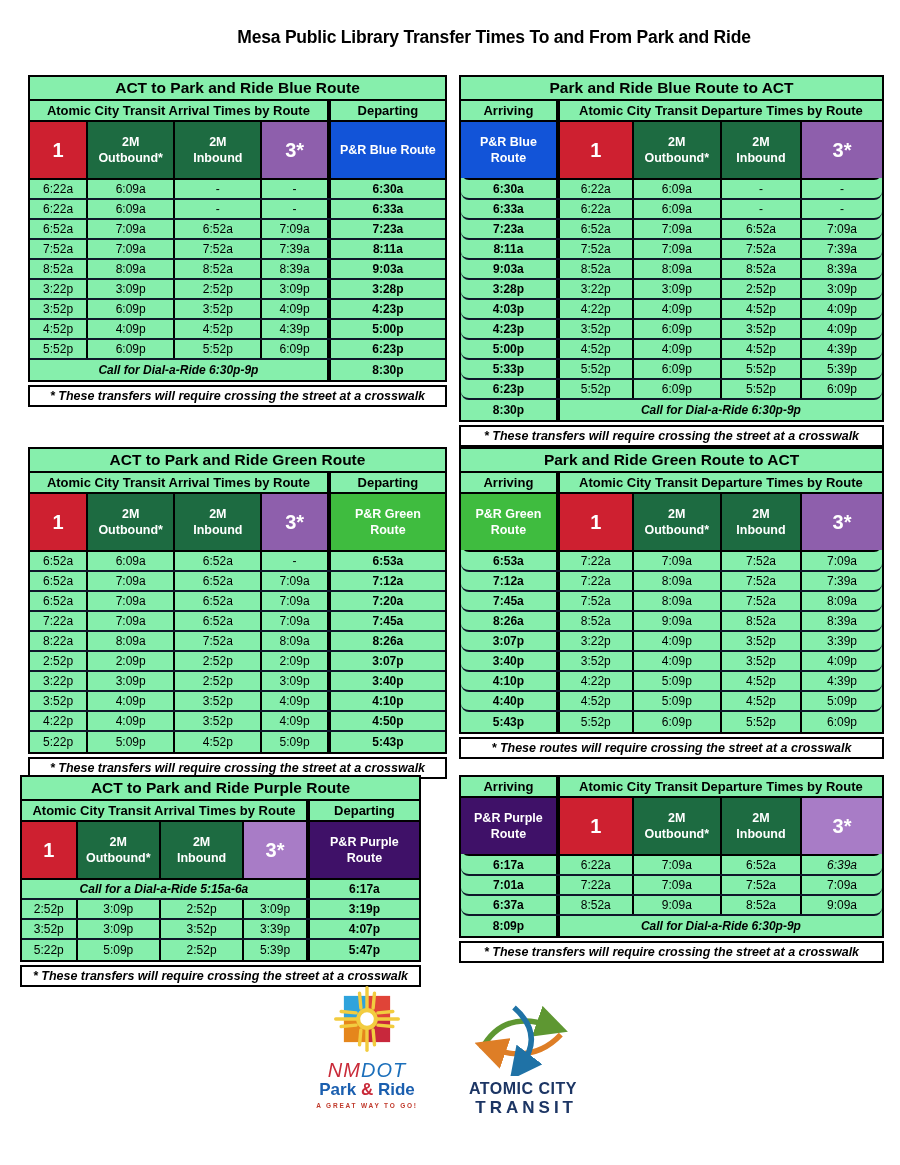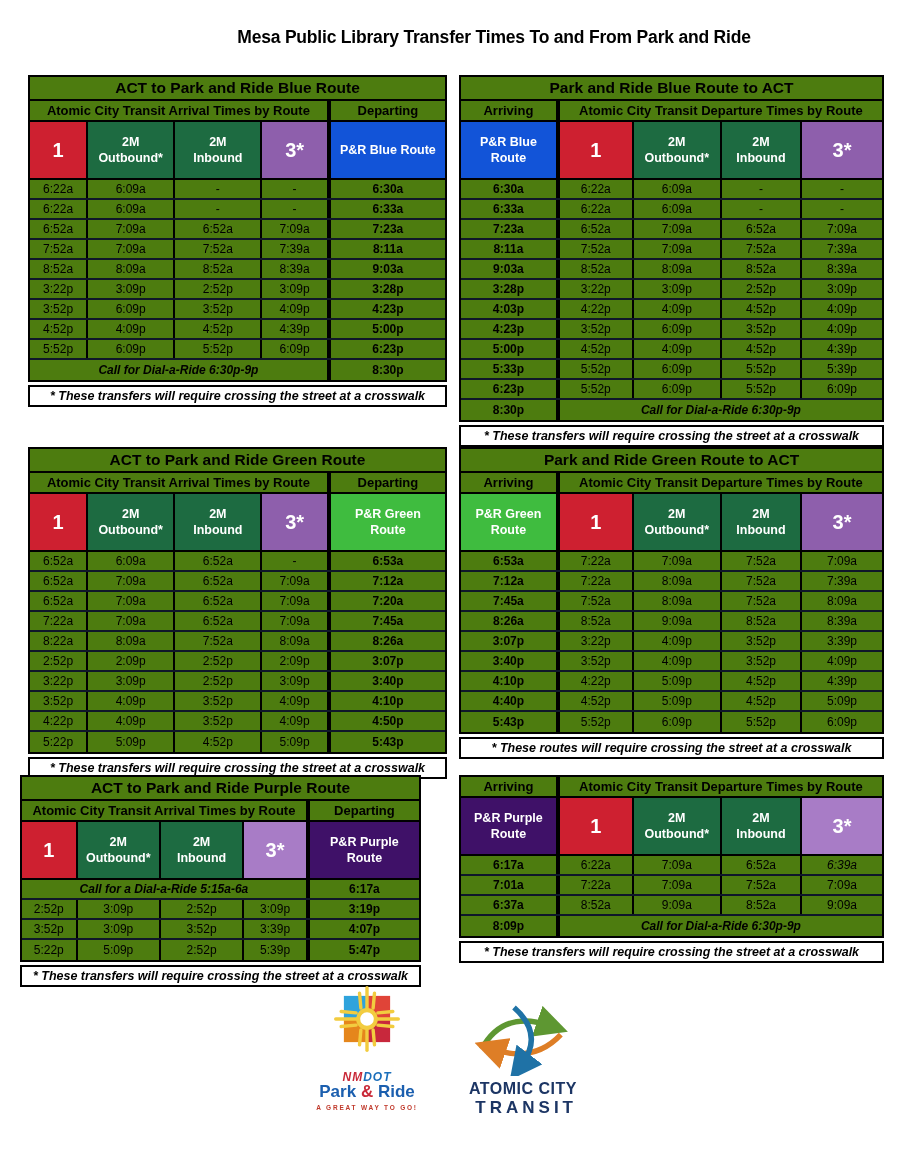--- a/index.html
+++ b/index.html
@@ -3,49 +3,49 @@
 <meta charset="utf-8">
 <style>
   html,body{margin:0;padding:0;background:#fff;}
   *{box-sizing:border-box;}
   body{font-family:"Liberation Sans",sans-serif;color:#000;}
   #page{position:relative;width:900px;height:1165px;background:#fff;overflow:hidden;}
   #page-title{position:absolute;top:27px;left:0;width:100%;text-align:center;
     font-size:17.5px;font-weight:bold;letter-spacing:-0.2px;margin-left:44px;}
 
   .tbl{position:absolute;}
-  .tbl-main{border:2.5px solid #000;background:#4d7c0f;}
+  .tbl-main{border:2.5px solid #000;background:#86efac;}
   .t-title{height:24px;line-height:21px;text-align:center;font-weight:bold;font-size:15.5px;
     border-bottom:2.5px solid #000;}
   .row{display:grid;}
   .t-sub{height:21px;border-bottom:2px solid #000;}
   .t-sub .cell{font-weight:bold;font-size:13px;}
   .cols-a .grid5{grid-template-columns:14fr 21fr 21fr 16fr 28fr;}
-  .cols-b .grid5{grid-template-columns:23fr 18fr 21fr 19fr 19fr;}
+  .cols-b .grid5{grid-template-columns:23fr 18fr 21fr 19fr 19fr;border-radius:8px;}
   .cols-a .gridsplit{grid-template-columns:72fr 28fr;}
   .cols-b .gridsplit{grid-template-columns:23fr 77fr;}
   .cell{border-right:2px solid #000;display:flex;align-items:center;justify-content:center;
     text-align:center;overflow:hidden;}
   .row .cell:last-child{border-right:none;}
   .c-sep{border-left:2px solid #000;}
   .t-head{height:58px;border-bottom:2px solid #000;}
   .t-head .cell{color:#fff;font-weight:bold;font-size:12.5px;white-space:pre-line;line-height:1.3;}
   .t-head .cell.big{font-size:20px;}
   .t-row{height:20px;border-bottom:2px solid #0f172a;}
   .tbl-main > .t-row:last-child{border-bottom:none;}
   .t-row .cell{font-size:12px;}
   .bold{font-weight:bold;}
   .ital{font-style:italic;}
   .note-cell{font-style:italic;font-weight:600;font-size:12px;}
   .t-footer{margin-top:3px;border:2.5px solid #000;height:22px;line-height:18px;text-align:center;
     font-style:italic;font-weight:bold;font-size:12.5px;background:#fff;}
 
   
   #logo-nmdot{position:absolute;left:297px;top:984px;width:140px;text-align:center;}
-  .nm-line1{font-size:12px;font-weight:bold;font-style:italic;letter-spacing:1px;margin-top:12px;}
+  .nm-line1{font-size:20px;font-weight:normal;font-style:italic;letter-spacing:1px;margin-top:1px;}
   .nm-red{color:#C92A39;} .nm-blue{color:#1B6FBB;}
   .nm-line2{font-size:17px;font-weight:bold;color:#1B5FAF;margin-top:-2px;}
   .nm-amp{color:#C92A39;}
   .nm-tag{font-size:6.5px;font-weight:bold;color:#C0392B;letter-spacing:1.8px;margin-top:2px;}
   #logo-atomic{position:absolute;left:443px;top:1004px;width:134px;text-align:right;}
   .ac-line1{font-size:16px;font-weight:bold;color:#1C3564;letter-spacing:0.5px;margin-top:0px;}
   .ac-line2{font-size:17px;font-weight:bold;color:#1C3564;letter-spacing:4px;margin-top:0px;}
 </style>
 </head>
 <body>

